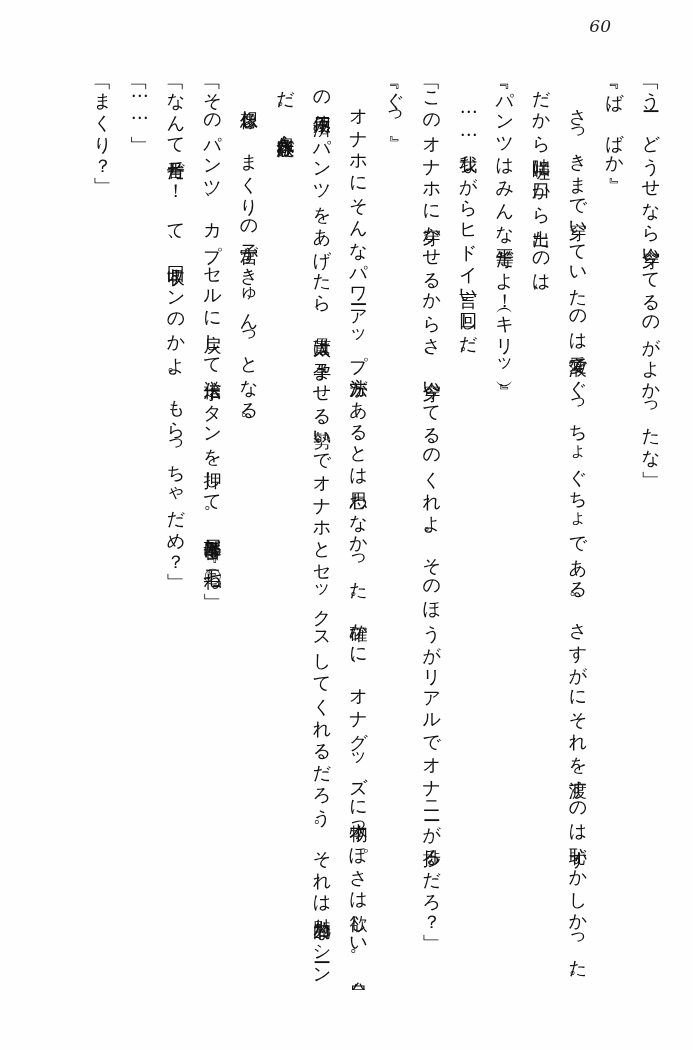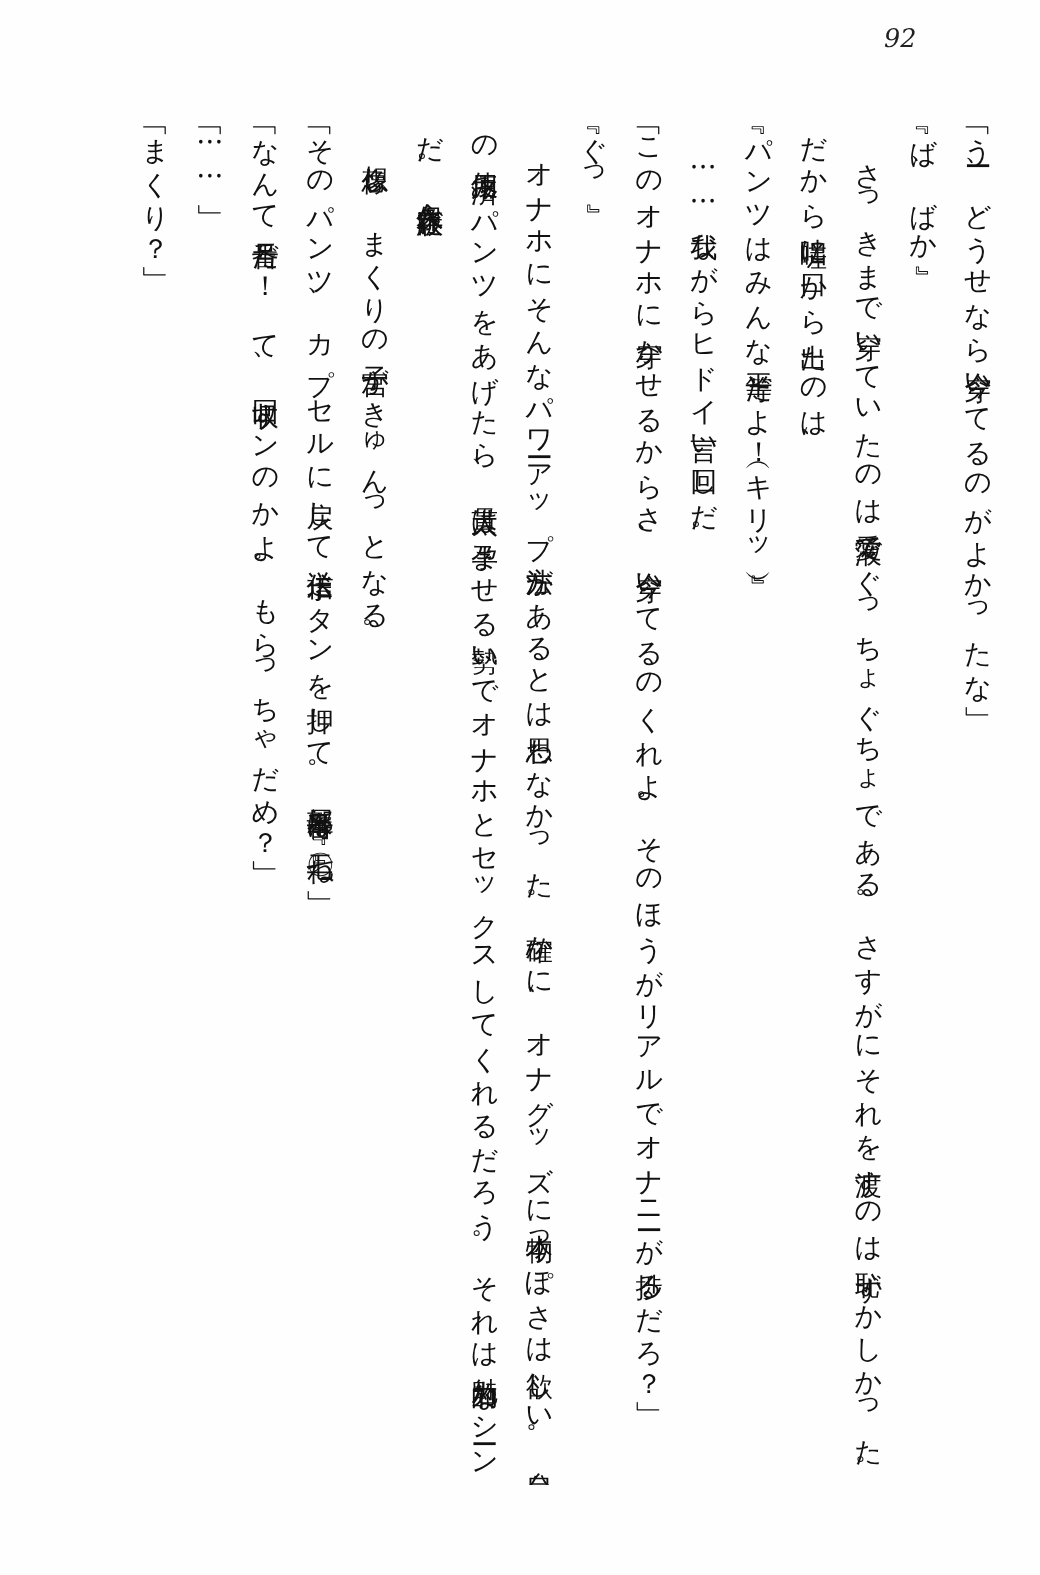--- a/index.html
+++ b/index.html
@@ -64,21 +64,21 @@
   }
   #text-body p.bracket {
     text-indent: 0;
   }
 </style>
 </head>
 <body>
 
 <div id="page">
 
-  <div id="page-number">92</div>
+  <div id="page-number">60</div>
 
   <div id="text-body">
     <p class="bracket">「うー、どうせなら今穿いてるのがよかったな」</p>
     <p class="bracket">『ば、ばか』</p>
     <p class="plain">さっきまで穿いていたのは愛液でぐっちょぐちょである。さすがにそれを渡すのは恥ずかしかった。だから咄嗟に口から出たのは、</p>
     <p class="bracket">『パンツはみんな平等だよ！（キリッ）』</p>
     <p class="plain">……我ながらヒドイ言い回しだ。</p>
     <p class="bracket">「このオナホに穿かせるからさ、今穿いてるのくれよ。そのほうがリアルでオナニーが捗るだろ？」</p>
     <p class="bracket">『ぐっ』</p>
     <p class="plain">オナホにそんなパワーアップ方法があるとは思わなかった。確かに、オナグッズに本物っぽさは欲しい。自分の使用済みパンツをあげたら、貫太は孕ませる勢いでオナホとセックスしてくれるだろう。それは魅力的なシーンだ。永久保存版だ。</p>

